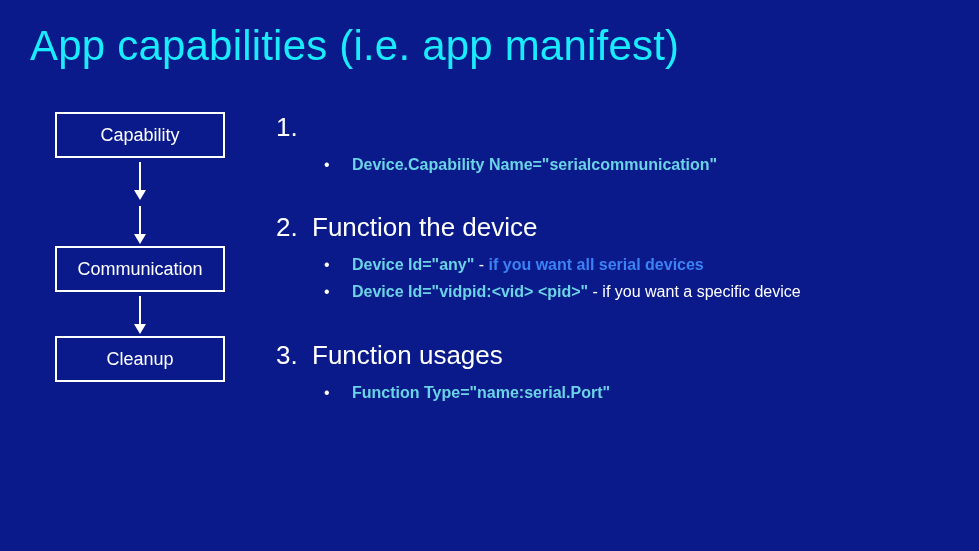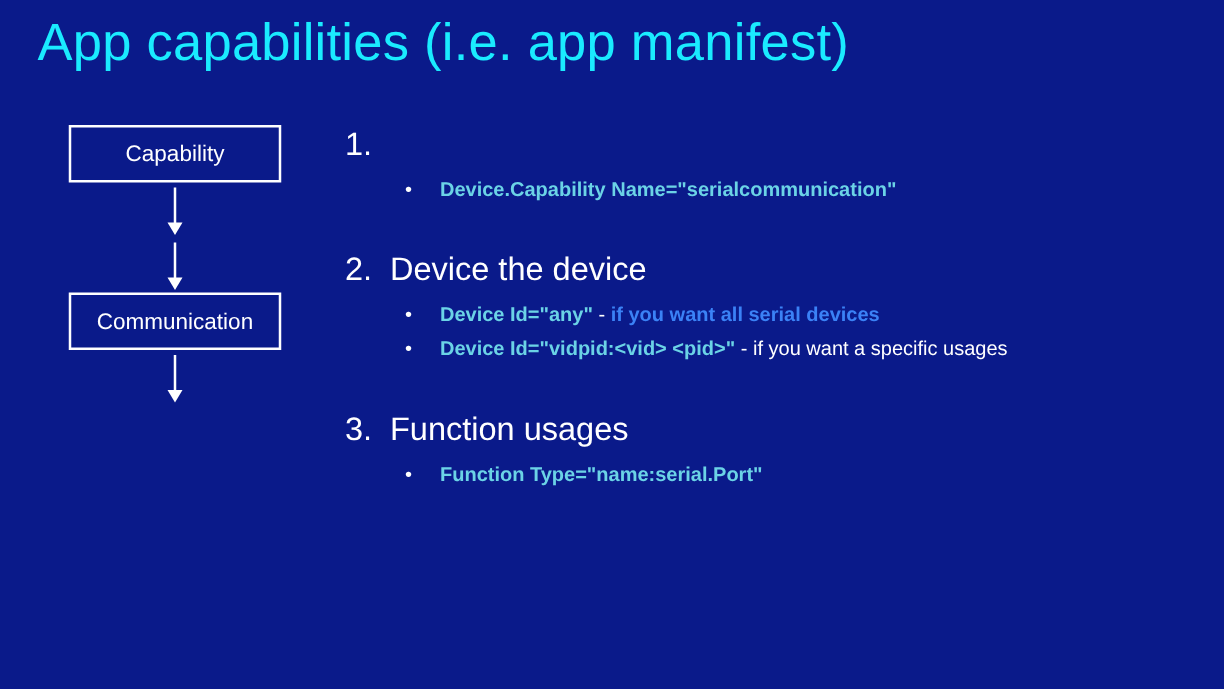--- a/index.html
+++ b/index.html
@@ -6,21 +6,21 @@
   html, body { width: 979px; height: 551px; overflow: hidden; }
   body {
     background: #0a1a8a;
     font-family: "Segoe UI Light", "Segoe UI", Arial, sans-serif;
     color: #ffffff;
     position: relative;
   }
   .slide {
     width: 883px;
     height: 551px;
-    padding: 10px 30px 30px 30px;
+    padding: 22px 30px 30px 30px;
   }
   .title {
     font-size: 42px;
     font-weight: 300;
     color: #1aebff;
     letter-spacing: 0.2px;
   }
   .content {
     display: flex;
     flex-direction: row;
@@ -122,52 +122,53 @@
         </div>
       <div class="arrow">
           <div class="arrow-line"></div>
           <div class="arrow-head"></div>
         </div>
       <div class="flow-box">Communication</div>
       <div class="arrow">
           <div class="arrow-line"></div>
           <div class="arrow-head"></div>
         </div>
+      <div class="flow-box">Cleanup</div>
     </div>
 
     <div class="right-col">
 
       <div class="list-block">
         <div class="list-head">
           <span class="num">1.</span>
         </div>
         <div class="sub-ul">
           <div class="sub-li">
             <span class="bullet">•</span>
             <span class="txt">Device.Capability Name="serialcommunication"</span>
           </div>
         </div>
       </div>
 
       <div class="list-block">
         <div class="list-head">
           <span class="num">2.</span>
-          <span>Device the device</span>
+          <span>Function the device</span>
         </div>
         <div class="sub-ul">
           <div class="sub-li">
             <span class="bullet">•</span>
             <span class="txt">
               <span>Device Id="any"</span><span class="white"> - </span><span class="bold-white">if you want all serial devices</span>
             </span>
           </div>
           <div class="sub-li">
             <span class="bullet">•</span>
             <span class="txt">
-              <span>Device Id="vidpid:&lt;vid&gt; &lt;pid&gt;"</span><span class="white"> - </span><span class="white">if you want a specific usages</span>
+              <span>Device Id="vidpid:&lt;vid&gt; &lt;pid&gt;"</span><span class="white"> - </span><span class="white">if you want a specific device</span>
             </span>
           </div>
         </div>
       </div>
 
       <div class="list-block">
         <div class="list-head">
           <span class="num">3.</span>
           <span>Function usages</span>
         </div>

